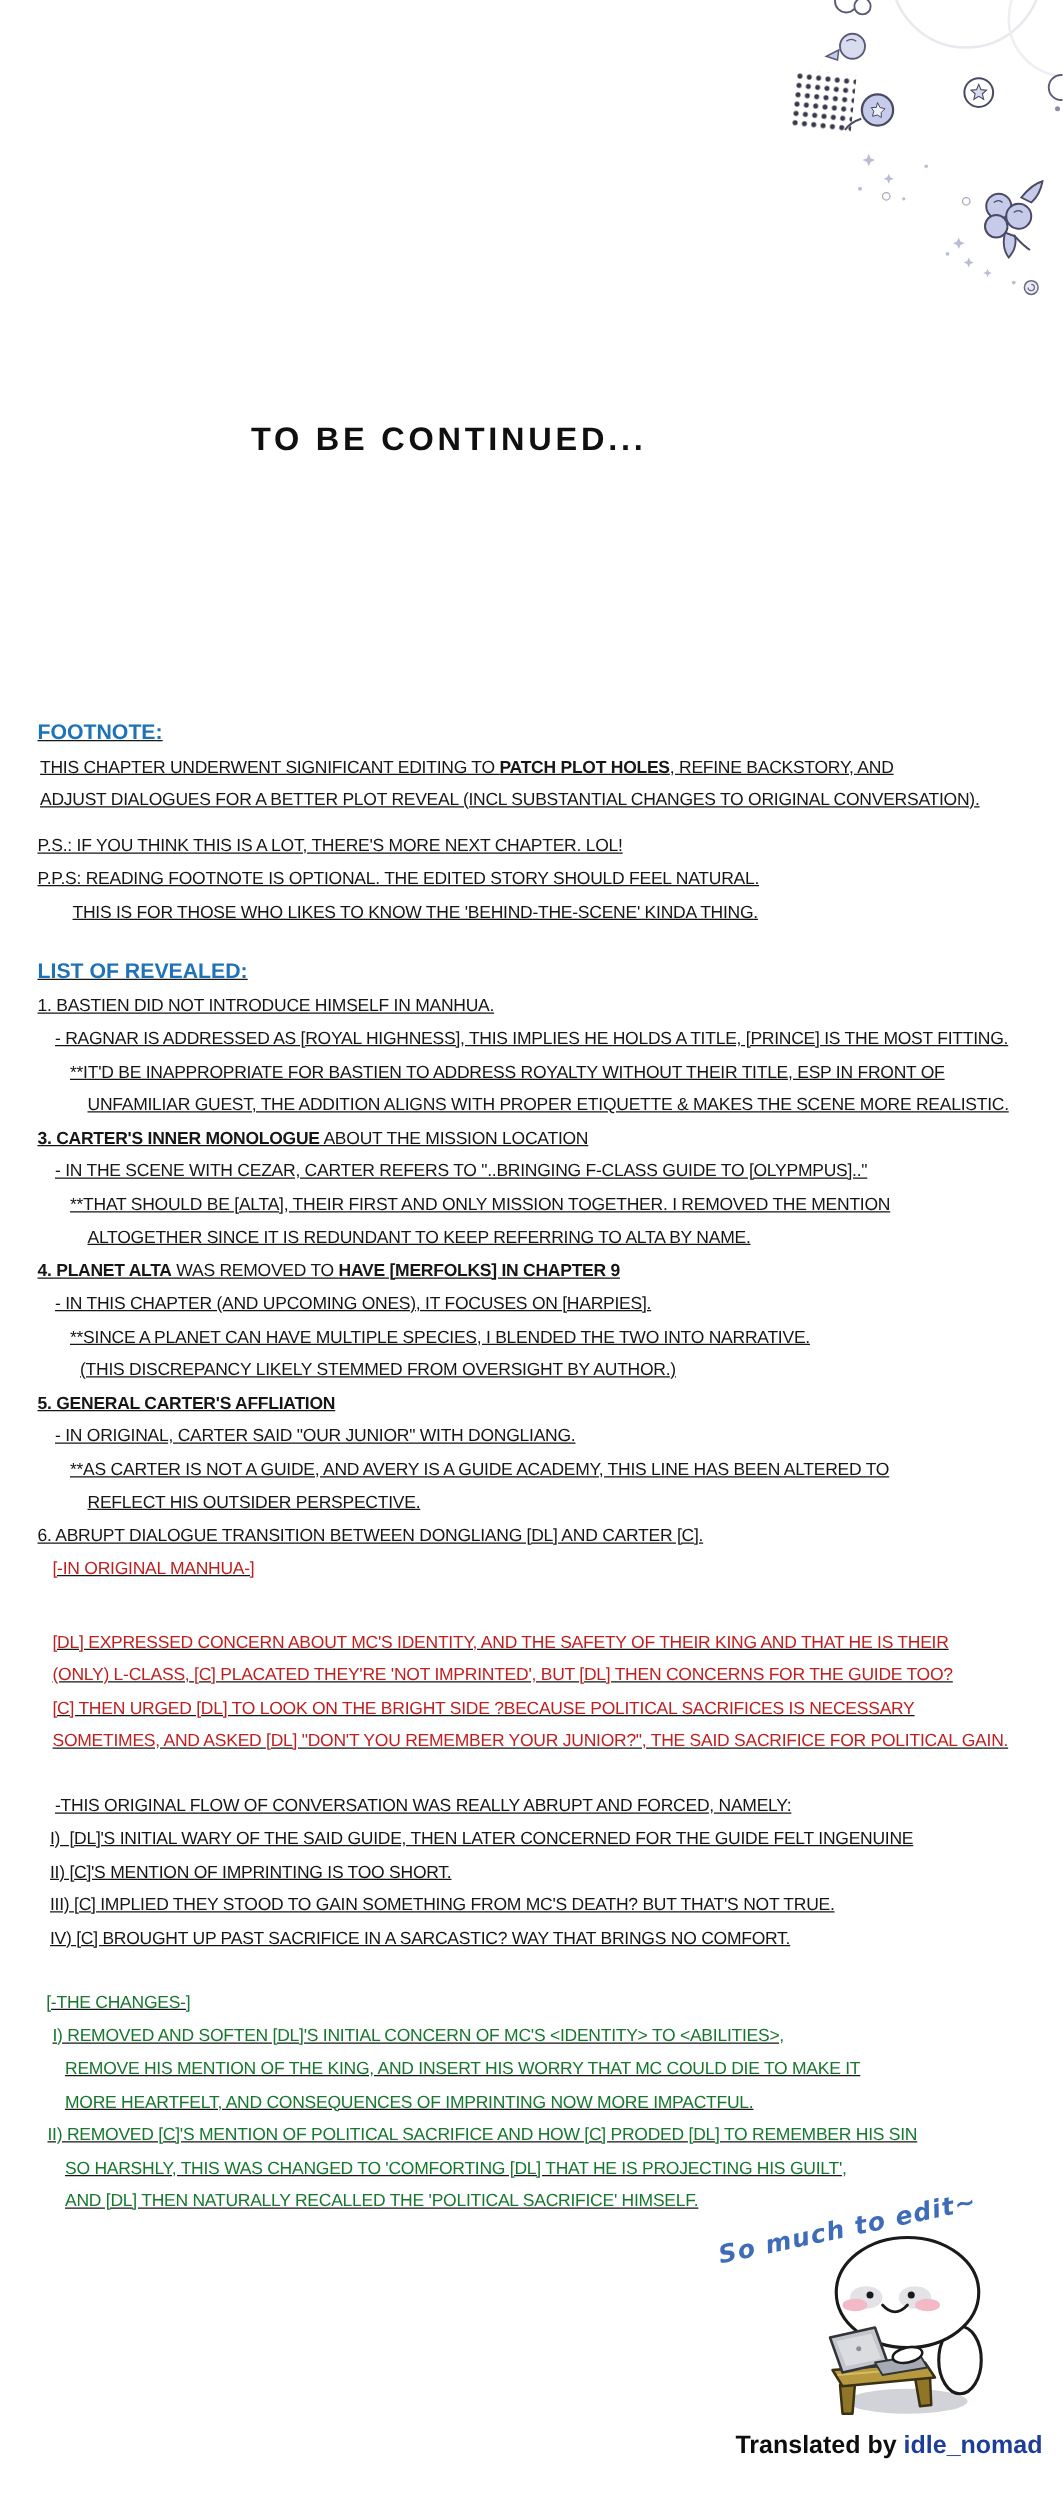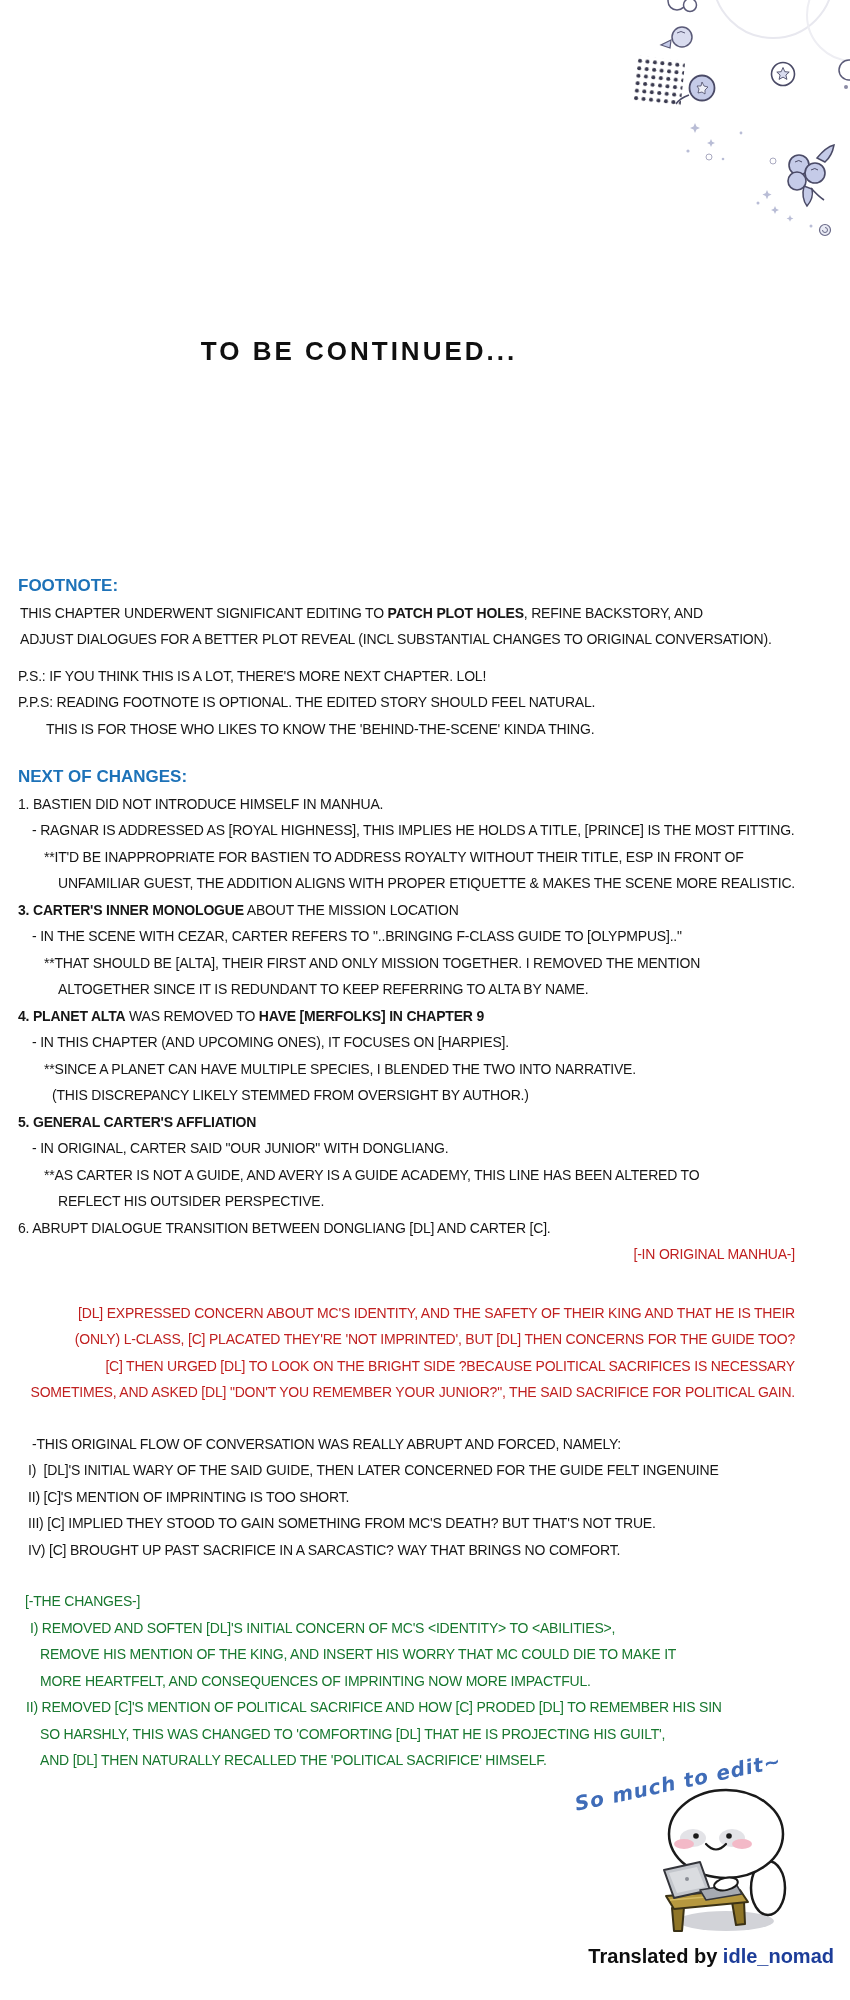--- a/index.html
+++ b/index.html
@@ -6,31 +6,31 @@
   body{
     width:850px;height:2000px;position:relative;overflow:hidden;
     background:#ffffff;
     font-family:"Liberation Sans", sans-serif;
     color:var(--body-black,#161616);
   }
   .page-title{
     position:absolute;top:336px;left:0;width:718px;text-align:center;
     font-size:26px;font-weight:bold;letter-spacing:3px;color:#101010;
   }
-  .section{position:absolute;left:18px;}
+  .section{position:absolute;left:30px;text-decoration:underline;}
   #footnote-section{top:573px;}
   #changes-section{top:764px;}
   .sec-header{
     font-size:17px;font-weight:bold;color:var(--heading-blue,#1d72b8);
     line-height:26.5px;white-space:pre;
   }
   .tline{
     font-size:14px;line-height:26.5px;letter-spacing:-0.2px;white-space:pre;
   }
-  .tline.red{color:var(--red,#c01f1f);text-align:right;}
+  .tline.red{color:var(--red,#c01f1f);}
   .tline.green{color:var(--green,#17772e);}
   .b{font-weight:bold;}
   #top-doodles{position:absolute;left:455px;top:0;}
   #sticker-area{position:absolute;left:560px;top:1760px;width:290px;height:185px;}
   .sticker-caption{
     position:absolute;left:15px;top:32px;
     font-family:"DejaVu Sans", sans-serif;font-style:italic;font-weight:bold;
     font-size:20px;color:var(--caption-blue,#3f6cb8);letter-spacing:1px;
     transform:rotate(-12deg);transform-origin:left center;white-space:pre;
   }
@@ -114,21 +114,21 @@
   <div id="footnote-lines">
       <div class="tline black" style="padding-left: 2px;"><span>THIS CHAPTER UNDERWENT SIGNIFICANT EDITING TO </span><span class="b">PATCH PLOT HOLES</span><span>, REFINE BACKSTORY, AND</span></div>
       <div class="tline black" style="padding-left: 2px;"><span>ADJUST DIALOGUES FOR A BETTER PLOT REVEAL (INCL SUBSTANTIAL CHANGES TO ORIGINAL CONVERSATION).</span></div>
       <div class="tline black" style="margin-top: 10px;"><span>P.S.: IF YOU THINK THIS IS A LOT, THERE'S MORE NEXT CHAPTER. LOL!</span></div>
       <div class="tline black"><span>P.P.S: READING FOOTNOTE IS OPTIONAL. THE EDITED STORY SHOULD FEEL NATURAL.</span></div>
       <div class="tline black" style="padding-left: 28px;"><span>THIS IS FOR THOSE WHO LIKES TO KNOW THE 'BEHIND-THE-SCENE' KINDA THING.</span></div>
     </div>
 </div>
 
 <div class="section" id="changes-section">
-  <div class="sec-header">NEXT OF CHANGES:</div>
+  <div class="sec-header">LIST OF REVEALED:</div>
   <div id="changes-lines">
       <div class="tline black"><span>1. BASTIEN DID NOT INTRODUCE HIMSELF IN MANHUA.</span></div>
       <div class="tline black" style="padding-left: 14px;"><span>- RAGNAR IS ADDRESSED AS [ROYAL HIGHNESS], THIS IMPLIES HE HOLDS A TITLE, [PRINCE] IS THE MOST FITTING.</span></div>
       <div class="tline black" style="padding-left: 26px;"><span>**IT'D BE INAPPROPRIATE FOR BASTIEN TO ADDRESS ROYALTY WITHOUT THEIR TITLE, ESP IN FRONT OF</span></div>
       <div class="tline black" style="padding-left: 40px;"><span>UNFAMILIAR GUEST, THE ADDITION ALIGNS WITH PROPER ETIQUETTE &amp; MAKES THE SCENE MORE REALISTIC.</span></div>
       <div class="tline black"><span class="b">3. CARTER'S INNER MONOLOGUE</span><span> ABOUT THE MISSION LOCATION</span></div>
       <div class="tline black" style="padding-left: 14px;"><span>- IN THE SCENE WITH CEZAR, CARTER REFERS TO "..BRINGING F-CLASS GUIDE TO [OLYPMPUS].."</span></div>
       <div class="tline black" style="padding-left: 26px;"><span>**THAT SHOULD BE [ALTA], THEIR FIRST AND ONLY MISSION TOGETHER. I REMOVED THE MENTION</span></div>
       <div class="tline black" style="padding-left: 40px;"><span>ALTOGETHER SINCE IT IS REDUNDANT TO KEEP REFERRING TO ALTA BY NAME.</span></div>
       <div class="tline black"><span class="b">4. PLANET ALTA</span><span> WAS REMOVED TO </span><span class="b">HAVE [MERFOLKS] IN CHAPTER 9</span></div>

